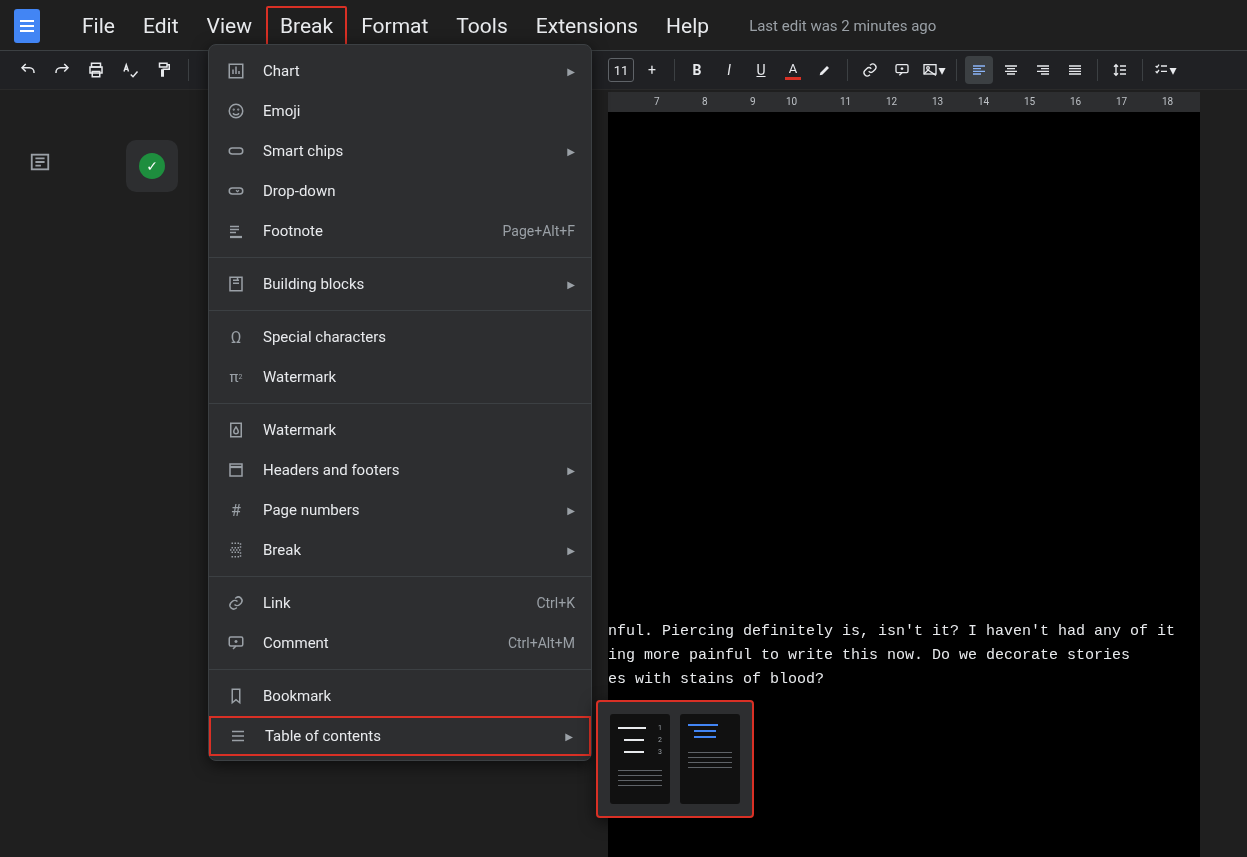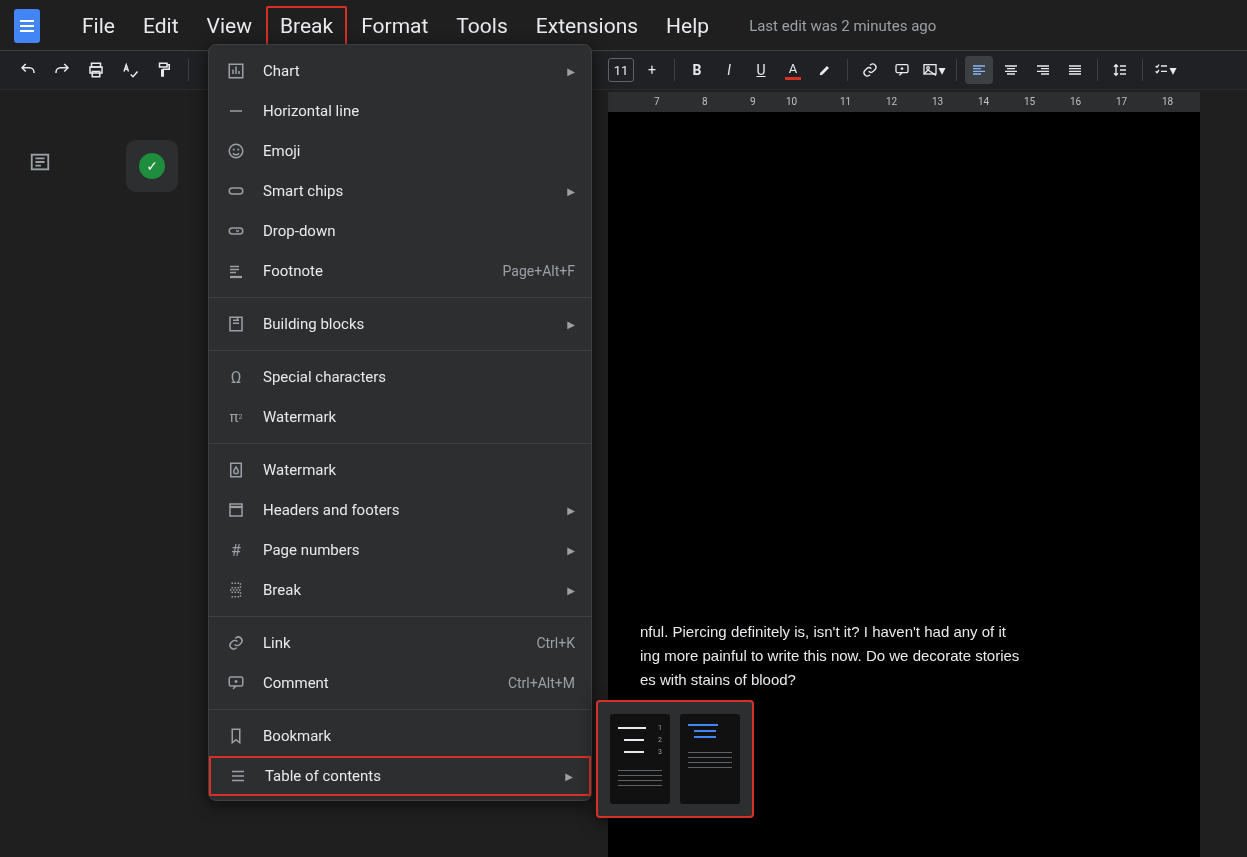--- a/index.html
+++ b/index.html
@@ -83,22 +83,21 @@
   }
 
   
   .page {
     position: absolute; left: 608px; top: 112px; width: 592px; height: 745px;
     background: #000; overflow: hidden;
   }
   .doc-text {
     position: absolute; left: 0; top: 508px; width: 580px;
     color: #e8eaed; font-size: 15px; line-height: 24px;
-    font-family: Liberation Sans, sans-serif;
-    padding-left: 32px;
+    font-family: Liberation Mono, monospace;
   }
 
   
   .dropdown {
     position: absolute; left: 208px; top: 44px; width: 384px;
     background: #2d2e30; border: 1px solid #3c4043; border-radius: 8px;
     box-shadow: 0 4px 16px rgba(0,0,0,.6);
     padding: 6px 0 4px 0;
     z-index: 100;
   }
@@ -307,28 +306,20 @@
         <svg width="18" height="18" viewBox="0 0 24 24" fill="none" stroke="currentColor" stroke-width="2">
           <rect x="3" y="3" width="18" height="18"></rect>
           <path d="M8 16V10M12 16V6M16 16v-4"></path>
         </svg>
       </span>
     <span class="dd-label">Chart</span>
     <span class="dd-arrow">▶</span>
   </div>
   <div class="dd-item">
     <span class="dd-icon">
-        <svg width="18" height="18" viewBox="0 0 24 24" stroke="currentColor" stroke-width="2">
-          <path d="M4 12h16"></path>
-        </svg>
-      </span>
-    <span class="dd-label">Horizontal line</span>
-  </div>
-  <div class="dd-item">
-    <span class="dd-icon">
         <svg width="18" height="18" viewBox="0 0 24 24" fill="none" stroke="currentColor" stroke-width="2">
           <circle cx="12" cy="12" r="9"></circle>
           <circle cx="9" cy="10" r="0.5" fill="currentColor"></circle>
           <circle cx="15" cy="10" r="0.5" fill="currentColor"></circle>
           <path d="M8 15c1 1.5 2.5 2 4 2s3-.5 4-2"></path>
         </svg>
       </span>
     <span class="dd-label">Emoji</span>
   </div>
   <div class="dd-item">

